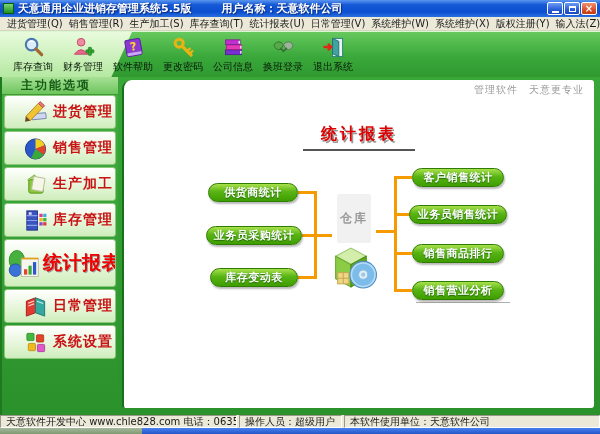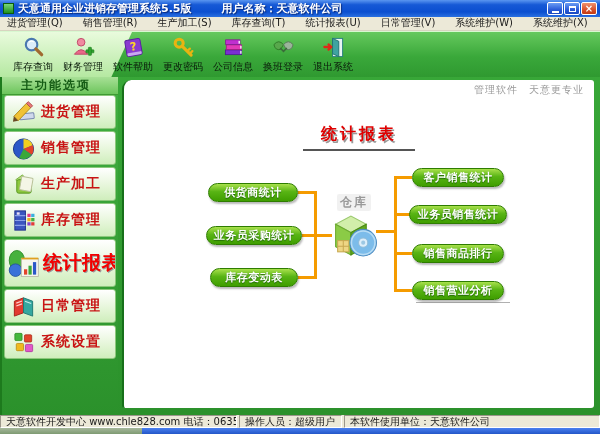--- a/index.html
+++ b/index.html
@@ -17,21 +17,21 @@
   .tb-spacer { flex:1; }
   .winbtn { width:16px; height:13px; border-radius:2px; border:1px solid #fff; margin-left:1px;
     display:flex; align-items:center; justify-content:center; flex:none; }
   .winbtn.blue { background:linear-gradient(#6a9cf4,#2a5cd8 60%,#1a48c0); }
   .winbtn.red  { background:linear-gradient(#f0926e,#d9512b 60%,#c03a14); color:#fff; font-size:10px; font-weight:bold; line-height:10px; }
   .minbar { display:block; width:7px; height:2px; background:#fff; margin-top:6px; }
   .resbox { display:block; width:7px; height:6px; border:1px solid #fff; border-top-width:2px; }
 
   
   .menubar { position:absolute; top:17px; left:0; right:0; height:14px; background:#ece9d8;
-    display:flex; align-items:flex-end; padding-left:4px; gap:14px; white-space:nowrap; overflow:hidden;
+    display:flex; align-items:center; padding-left:4px; gap:0; white-space:nowrap; overflow:hidden;
     border-bottom:1px solid #d8d4c0; }
   .menu-item { font-size:10px; color:#1a1a1a; padding:0 3px; cursor:default; }
 
   
   .toolbar { position:absolute; top:31px; left:0; right:0; height:46px;
     background:linear-gradient(180deg,#66c95e 0%,#3aa83a 55%,#2f9930 100%);
     border-top:1px solid #d8f8d0; }
   .tb-highlight { position:absolute; left:0; top:0; width:132px; height:46px;
     background:linear-gradient(180deg,#e9fbdd,#b4e8a0);
     clip-path:polygon(0 0,100% 0,84% 100%,0 100%); }
@@ -44,21 +44,21 @@
   .body { position:absolute; top:77px; left:0; right:0; bottom:19px; }
 
   
   .sidebar { position:absolute; left:0; top:0; bottom:0; width:118px;
     background:linear-gradient(180deg,#41af41,#2b912b); border-left:2px solid #1d7a1d; }
   .sb-header { height:18px; display:flex; align-items:center; padding-left:19px;
     background:linear-gradient(#a8e096,#6cc55c); border-bottom:1px solid #3f9a33;
     color:#155c15; font-size:12px; font-weight:bold; letter-spacing:2px; white-space:nowrap; }
   .sb-item { height:34px; margin:0 2px 2px 2px; border:1px solid #8cc87c; border-radius:3px;
     background:linear-gradient(180deg,#ffffff,#e6f6da 55%,#cfeebc);
-    display:flex; align-items:center; gap:5px; padding-left:6px; cursor:pointer; overflow:hidden; }
+    display:flex; align-items:center; gap:5px; padding-left:18px; cursor:pointer; overflow:hidden; }
   .sb-item .sbi { width:25px; height:25px; flex:none; }
   .sb-label { color:#c81414; font-size:14px; font-weight:bold; letter-spacing:1px; white-space:nowrap; }
   .sb-item.big { height:48px; padding-left:2px; gap:2px; }
   .sb-item.big .sbi-big { width:34px; height:34px; flex:none; }
   .sb-label-big { color:#f20000; font-size:19px; font-weight:bold; letter-spacing:0.5px;
     text-shadow:1px 1px 0 #9a9a9a; white-space:nowrap; }
 
   
   .main { position:absolute; left:118px; top:0; right:0; bottom:0;
     background:linear-gradient(180deg,#38a738,#2b912b); }
@@ -92,21 +92,21 @@
   .crc { left:252px; top:150px; width:20px; height:3px; }
   .crv { left:270px; top:96px;  width:3px;  height:116px; }
   .cr1 { left:270px; top:96px;  width:18px; height:3px; }
   .cr2 { left:270px; top:133px; width:16px; height:3px; }
   .cr3 { left:270px; top:172px; width:18px; height:3px; }
   .cr4 { left:270px; top:209px; width:18px; height:3px; }
   .shadow-line { position:absolute; left:292px; top:222px; width:94px; height:1px; background:#b0b0b0; }
 
   .warehouse { position:absolute; left:202px; top:114px; width:56px; display:flex; flex-direction:column; align-items:center; }
   .wh-label { color:#999; font-weight:bold; font-size:12px; letter-spacing:2px;
-    background:rgba(180,180,180,.18); padding:0 3px; border-radius:2px; }
+    background:rgba(180,180,180,.18); padding:16px 3px; border-radius:2px; }
   .wh-svg { width:50px; height:47px; margin-top:1px; }
 
   
   .statusbar { position:absolute; bottom:6px; left:0; right:0; height:13px; background:#ece9d8;
     display:flex; font-size:10px; color:#1a1a1a; }
   .status-cell { border:1px solid; border-color:#9a968a #ffffff #ffffff #9a968a;
     display:flex; align-items:center; padding-left:5px; white-space:nowrap; overflow:hidden; }
   .sc1 { width:237px; flex:none; }
   .sc2 { width:103px; flex:none; margin-left:2px; }
   .sc3 { flex:1; margin-left:2px; }

